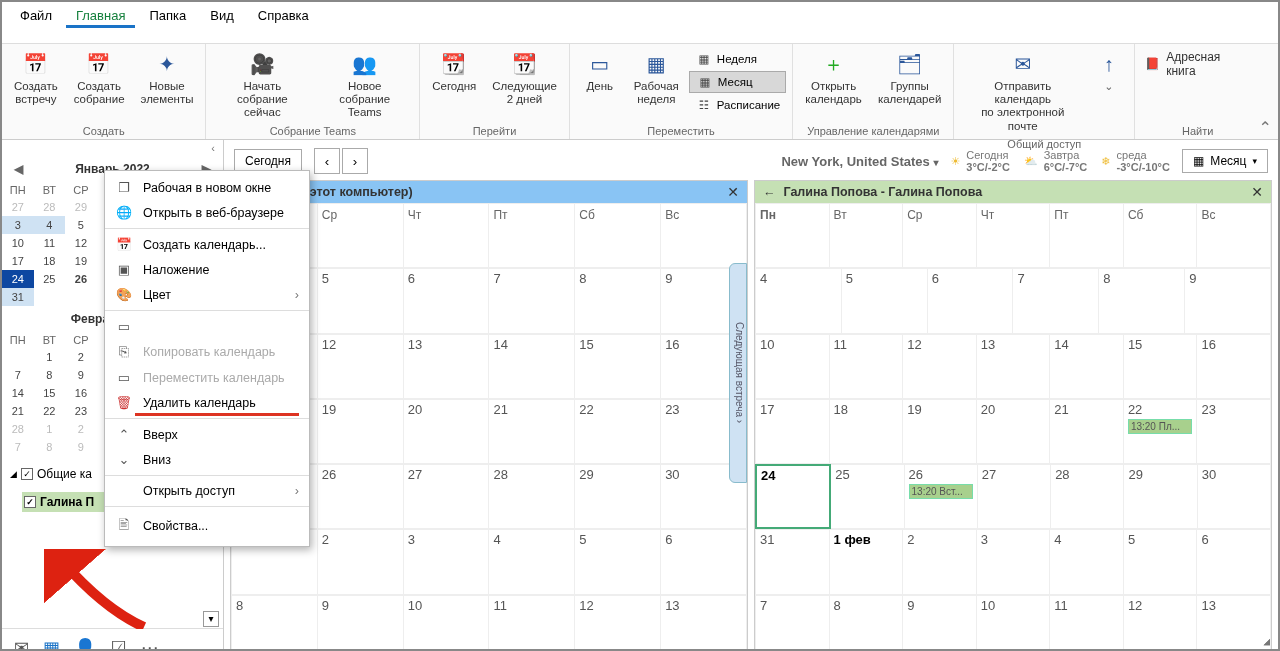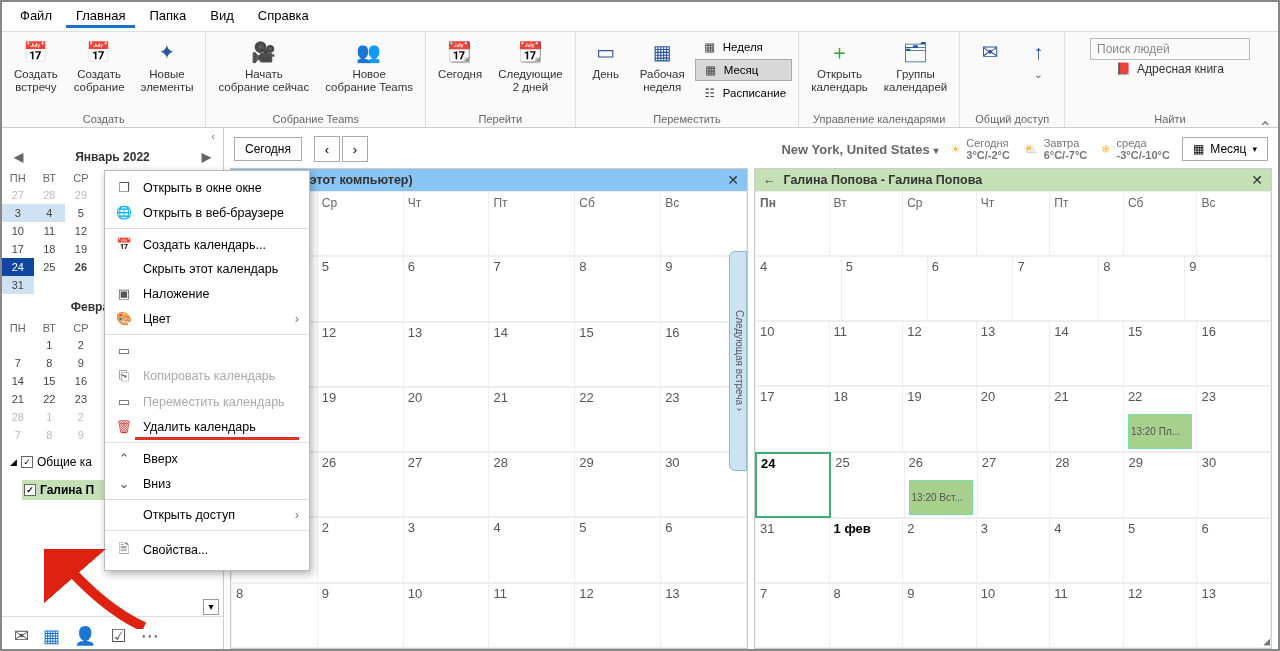--- a/index.html
+++ b/index.html
@@ -1,19 +1,19 @@
 <!DOCTYPE html>
 <html><head>
 <meta charset="utf-8">
 <style>
 * { box-sizing: border-box; margin: 0; padding: 0; font-family: "Segoe UI", Arial, sans-serif; }
 body { width: 1280px; height: 651px; overflow: hidden; background: #fff; border: 2px solid #888; position: relative; }
-.tabs { display: flex; padding: 2px 8px 4px; gap: 4px; border-bottom: 1px solid #ddd; font-size: 13px; }
+.tabs { display: flex; padding: 2px 8px 16px; gap: 4px; border-bottom: 1px solid #ddd; font-size: 13px; }
 .tab { padding: 4px 10px; cursor: pointer; position: relative; }
-.tab.active { color: #000000; }
+.tab.active { color: #15803d; }
 .tab.active::after { content:""; position:absolute; left:0; right:0; bottom:-1px; height:3px; background:#1a73c7; }
 .ribbon { display:flex; border-bottom:1px solid #ccc; height:96px; background:#fafafa; }
 .rgroup { display:flex; flex-direction:column; align-items:center; border-right:1px solid #e0e0e0; padding:4px 6px 2px; justify-content:space-between; }
 .rgroup-label { font-size:11px; color:#666; text-align:center; width:100%; padding-top:2px; border-top:1px solid transparent; }
 .ritems { display:flex; gap:4px; flex:1; align-items:flex-start; }
 .rbtn { display:flex; flex-direction:column; align-items:center; gap:2px; padding:2px 6px; font-size:11.5px; text-align:center; cursor:pointer; color:#333; min-width:48px; }
 .rbtn-icon { width:28px; height:28px; display:flex; align-items:center; justify-content:center; font-size:20px; color:#2b579a; }
 .rbtn-label { white-space:pre-line; line-height:1.15; }
 .rstack { display:flex; flex-direction:column; gap:1px; }
 .rmini { display:flex; align-items:center; gap:4px; font-size:11.5px; padding:2px 6px; cursor:pointer; height:22px; }
@@ -59,21 +59,21 @@
 .ghdr .x { margin-left:auto; cursor:pointer; font-size:14px; font-weight:400; }
 .gtbl { flex:1; display:flex; flex-direction:column; }
 .grow { display:flex; flex:1; }
 .gcell { flex:1; border:1px solid #eee; border-left:none; padding:2px 4px; font-size:11.5px; color:#555; position:relative; min-height:56px; }
 .gcell:first-child { border-left:1px solid #eee; }
 .gcell .n { font-size:13px; }
 .gcell.today { border:2px solid #4a7; }
 .gcell.bold .n { font-weight:700; color:#000; }
 .dayhdr { display:flex; }
 .dayhdr .gcell { min-height:auto; padding:4px; font-size:12px; color:#666; text-align:left; }
-.event { background:#a8d08d; font-size:10px; padding:11px 2px; margin-top:10px; white-space:nowrap; overflow:hidden; text-overflow:ellipsis; border:1px solid #7da; }
+.event { background:#a8d08d; font-size:10px; padding:1px 2px; margin-top:2px; white-space:nowrap; overflow:hidden; text-overflow:ellipsis; border:1px solid #7da; }
 .next-strip { position:absolute; right:0; top:82px; width:18px; height:220px; background:#cfe2f3; border:1px solid #8bc; writing-mode:vertical-rl; font-size:10px; text-align:center; color:#556; padding:4px 1px; cursor:pointer; border-radius:6px 0 0 6px; }
 .ctxmenu { position:absolute; left:102px; top:168px; width:206px; background:#fff; border:1px solid #bbb; box-shadow:2px 3px 8px rgba(0,0,0,0.3); font-size:12.5px; z-index:50; padding:4px 0; }
 .ctxmenu .mi { display:flex; align-items:center; gap:10px; padding:5px 10px 5px 10px; cursor:pointer; position:relative; }
 .ctxmenu .mi .ico { width:18px; text-align:center; color:#555; font-size:13px; }
 .ctxmenu .mi.disabled { color:#aaa; }
 .ctxmenu .sep { height:1px; background:#ddd; margin:3px 0; }
 .ctxmenu .mi .sub { margin-left:auto; color:#777; }
 .ctxmenu .mi.hl::after { content:""; position:absolute; left:30px; right:10px; bottom:-1px; height:3px; background:#d32; }
 .arrow-annot { position:absolute; left:42px; bottom:20px; width:110px; height:80px; z-index:60; pointer-events:none; }
 .collapse { position:absolute; right:6px; bottom:2px; font-size:11px; color:#777; }
@@ -182,30 +182,31 @@
           <div class="rbtn-label">Группы
 календарей</div>
         </div>
     </div>
     <div class="rgroup-label">Управление календарями</div>
   </div>
   <div class="rgroup">
     <div class="ritems">
       <div class="rbtn">
           <div class="rbtn-icon">✉</div>
+          <div class="rbtn-label">Отправить календарь
+по электронной почте</div>
         </div>
       <div class="rbtn" style="min-width:20px">
           <div class="rbtn-icon">↑</div>
           <div class="rbtn-label dn">⌄</div>
         </div>
     </div>
     <div class="rgroup-label">Общий доступ</div>
   </div>
   <div class="rgroup ribbon-right" style="border-right:none">
-    <div class="searchbox">Поиск людей</div>
     <div class="addr">
         <span>📕</span>
         <span>Адресная книга</span>
       </div>
     <div class="rgroup-label" style="margin-top:auto">Найти</div>
   </div>
   <div style="position:absolute;right:6px;top:116px;color:#777;cursor:pointer">⌃</div>
 </div>
 
 <div class="main">
@@ -709,34 +710,30 @@
             </div>
           </div>
       </div>
     </div>
   </div>
 </div>
 
 <div class="ctxmenu">
   <div class="mi">
       <span class="ico">❐</span>
-      <span>Открыть в окне окне</span>
+      <span>Рабочая в новом окне</span>
     </div>
   <div class="mi">
       <span class="ico">🌐</span>
       <span>Открыть в веб-браузере</span>
     </div>
   <div class="sep"></div>
   <div class="mi">
       <span class="ico">📅</span>
       <span>Создать календарь...</span>
-    </div>
-  <div class="mi">
-      <span class="ico"></span>
-      <span>Скрыть этот календарь</span>
     </div>
   <div class="mi">
       <span class="ico">▣</span>
       <span>Наложение</span>
     </div>
   <div class="mi">
       <span class="ico">🎨</span>
       <span>Цвет</span>
       <span class="sub">›</span>
     </div>

